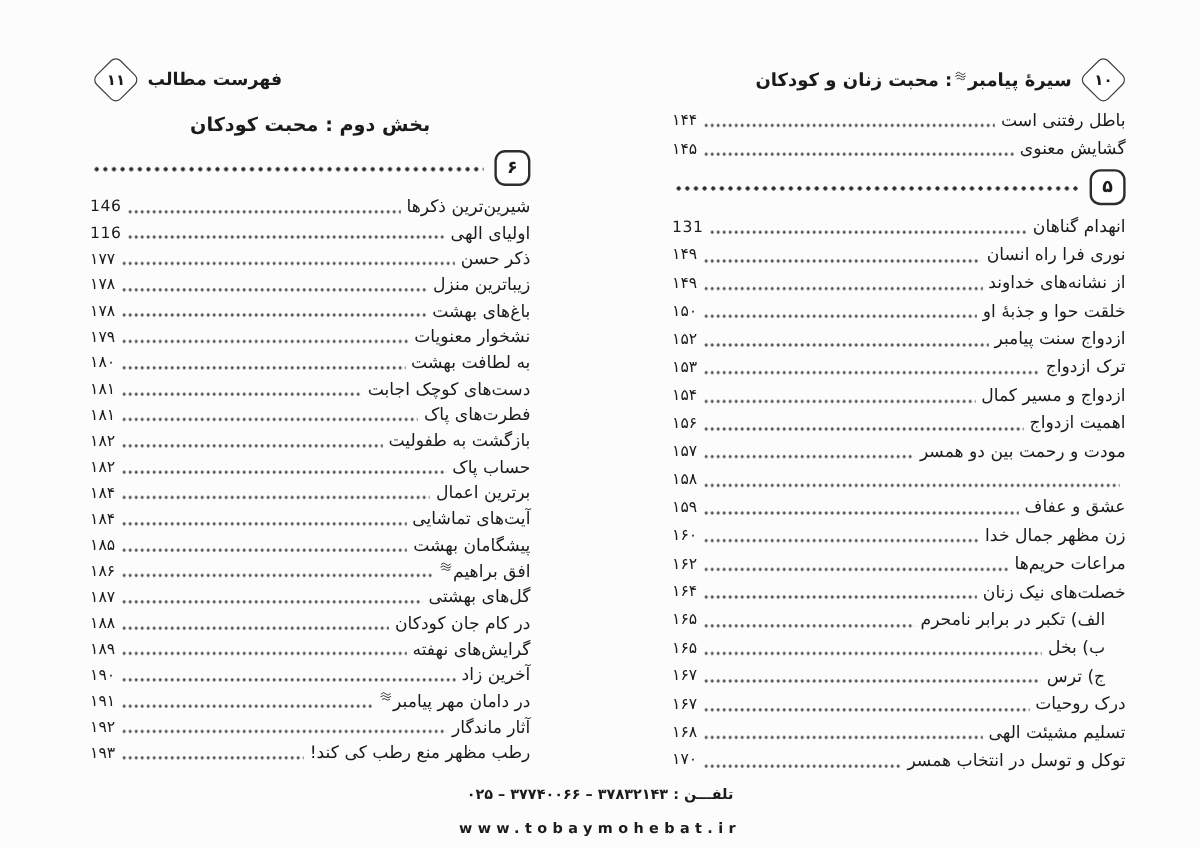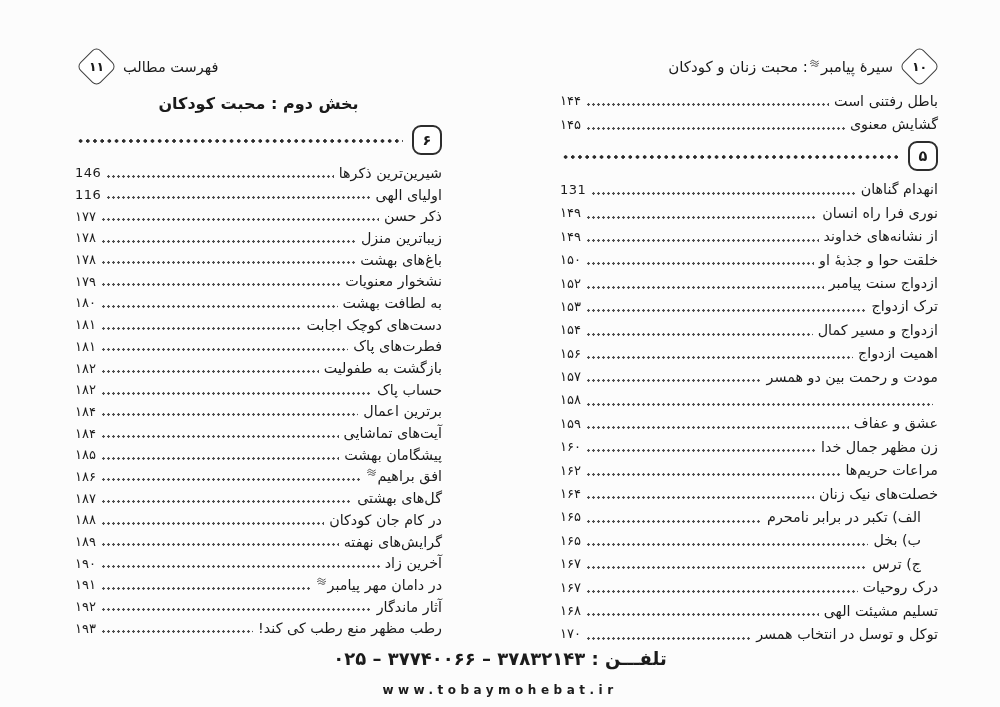--- a/index.html
+++ b/index.html
@@ -13,21 +13,21 @@
   
   .running-head{position:absolute;top:44px;display:flex;align-items:center;direction:rtl;}
   .running-head.right{right:54px;}
   .running-head.left{left:70px;}
   .diamond{
     width:27px;height:27px;border:1.6px solid #3f3f3f;border-radius:6px;
     transform:rotate(45deg);display:flex;align-items:center;justify-content:center;
     background:#fff;margin:8px 12px;flex:none;
   }
   .diamond>span{transform:rotate(-45deg);font-size:12.5px;font-weight:bold;letter-spacing:1px;}
-  .head-title{font-weight:normal;font-size:14.5px;white-space:nowrap;}
+  .head-title{font-weight:bold;font-size:14.5px;white-space:nowrap;}
   .running-head.right .head-title{font-size:15px;text-align:right;}
 
   
   .col{position:absolute;direction:rtl;}
   #right-col{top:89px;right:62px;width:378px;}
   #left-col{top:92px;left:75px;width:367px;}
 
   .part-heading{
     text-align:center;font-weight:bold;font-size:16px;height:26px;line-height:24px;
     margin-bottom:6px;white-space:nowrap;
@@ -55,21 +55,21 @@
     flex:1;height:4px;align-self:center;margin:2px 9px 0 2px;
     background-image:radial-gradient(circle,#2b2b2b 1.5px,transparent 1.95px);
     background-size:7.2px 4px;background-repeat:repeat-x;background-position:0 50%;
   }
 
   .honorific{display:inline-block;vertical-align:4px;margin:0 1px;line-height:0;}
   .honorific svg{display:inline;}
 
   
   #footer{position:absolute;left:0;right:0;bottom:10px;text-align:center;direction:rtl;}
-  .phone{font-weight:bold;font-size:18px;letter-spacing:.5px;}
+  .phone{font-weight:bold;font-size:12px;letter-spacing:.5px;}
   .site{font-weight:bold;font-size:12px;letter-spacing:4.5px;direction:ltr;margin-top:14px;}
 </style>
 </head>
 <body>
 
 <div class="page">
 
   <div class="running-head right">
     <div class="diamond">
       <span>۱۰</span>

